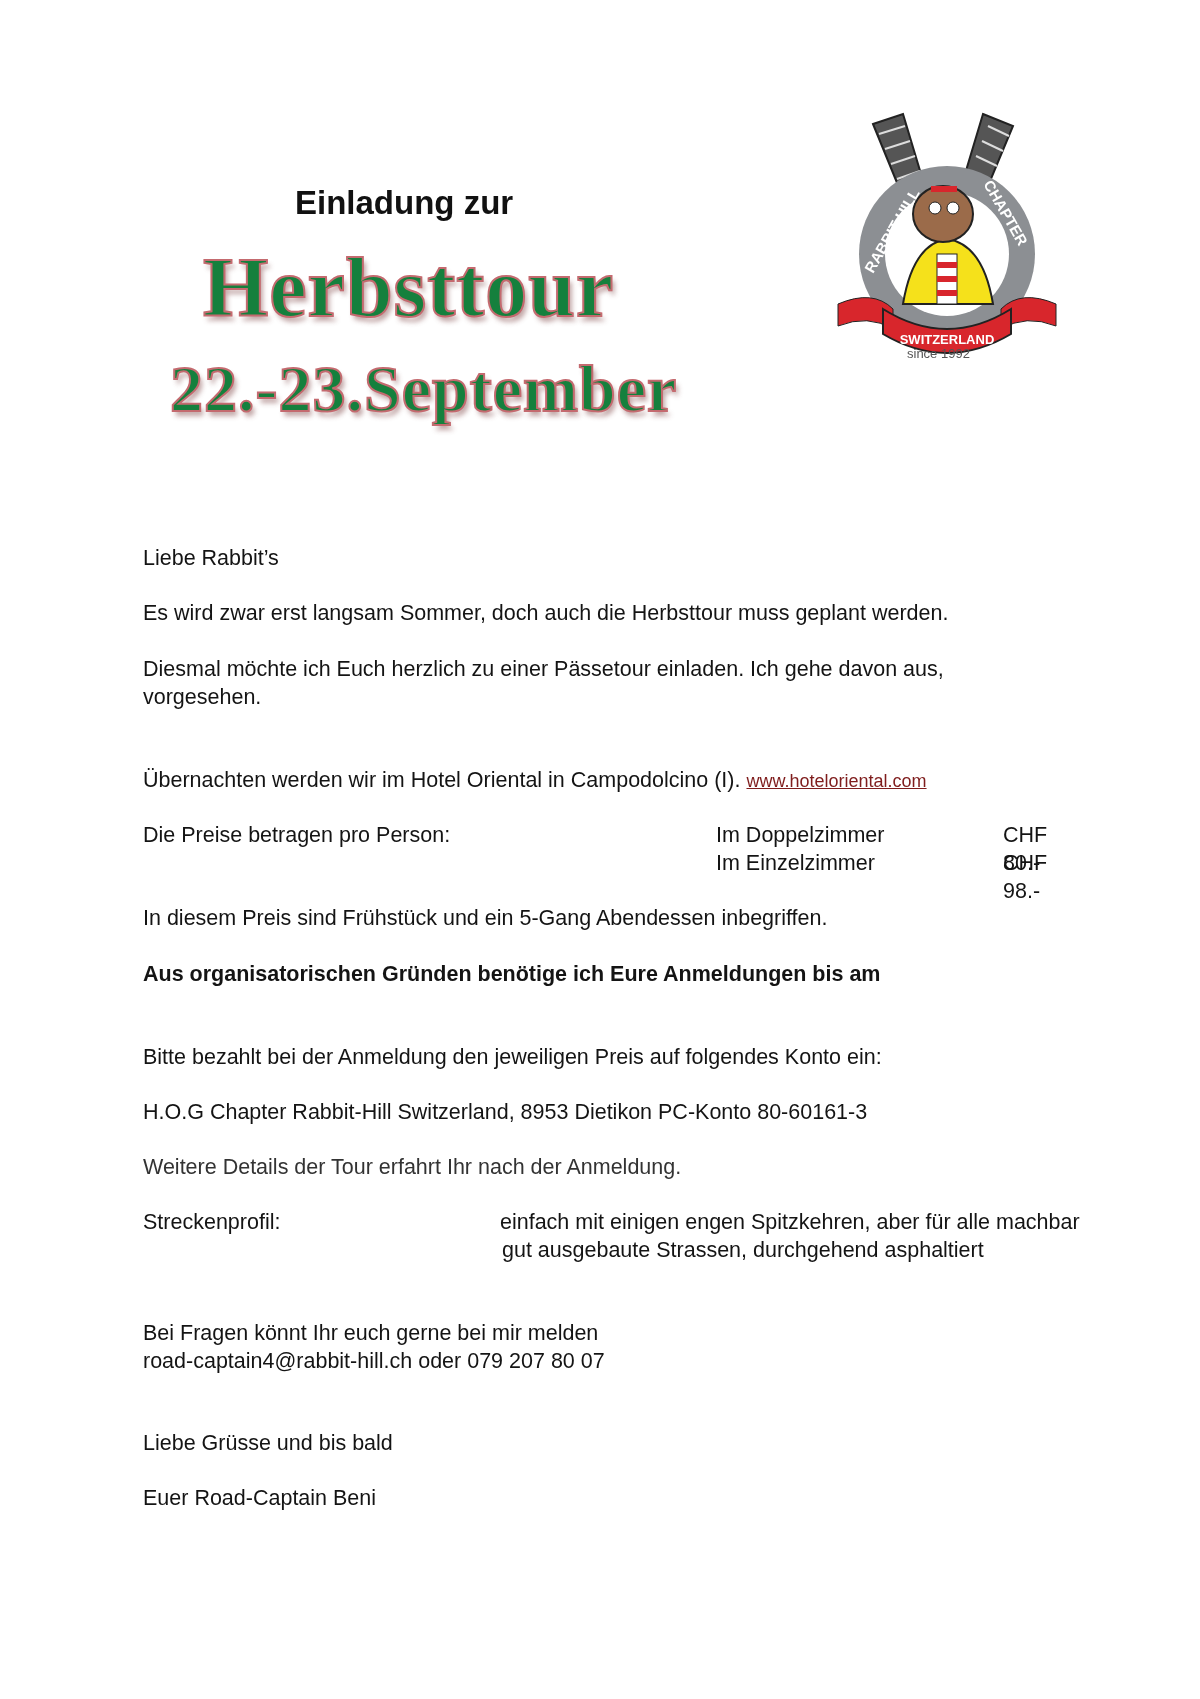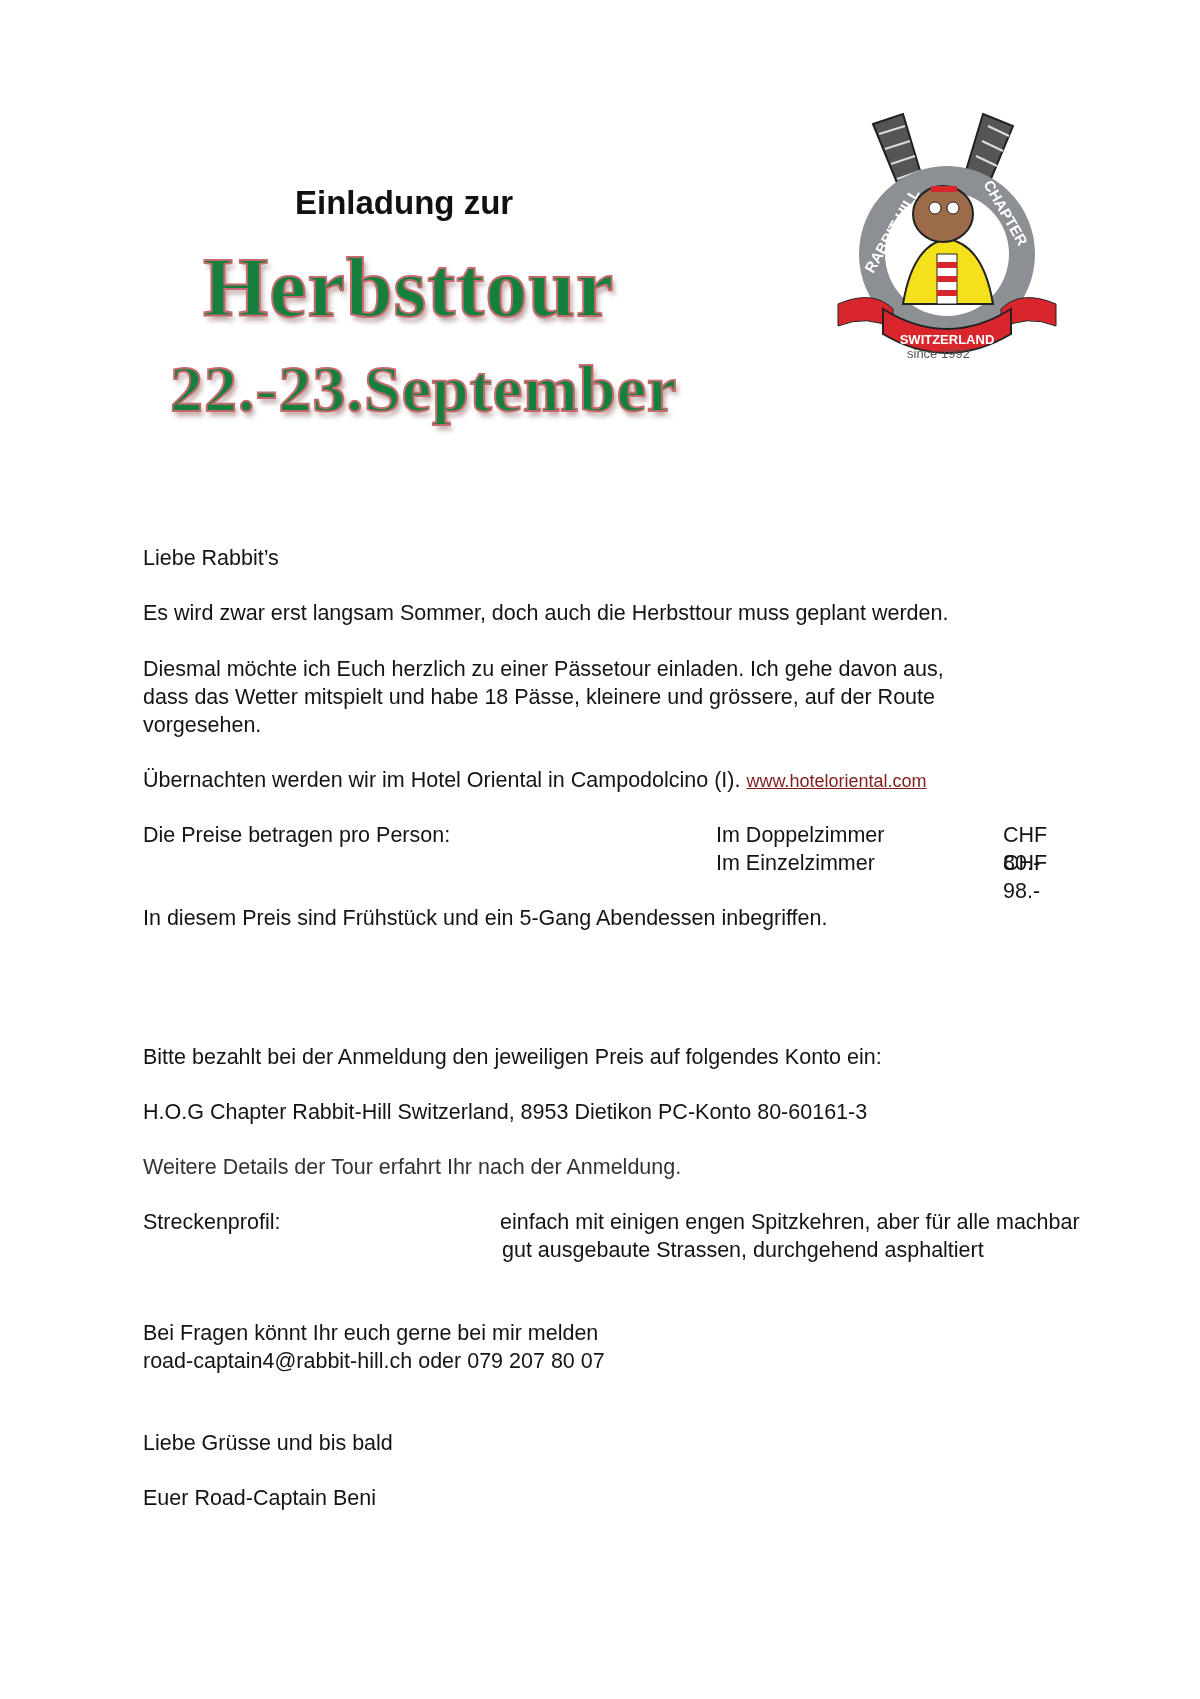--- a/index.html
+++ b/index.html
@@ -78,40 +78,40 @@
   </div>
   <div class="abs since">since 1992</div>
 
   <div class="body-text">
     <div class="p" style="top:544px;">Liebe Rabbit’s</div>
 
     <div class="p" style="top:599px;">Es wird zwar erst langsam Sommer, doch auch die Herbsttour muss geplant werden.</div>
 
     <div class="p" style="top:655px;">
       <div>Diesmal möchte ich Euch herzlich zu einer Pässetour einladen. Ich gehe davon aus,</div>
-      <div>dass das Wetter mitspielt und habe 18 Pässe, kleinere und grössere, auf der Route</div>
       <div>vorgesehen.</div>
     </div>
 
     <div class="p" style="top:766px;">
       <span>Übernachten werden wir im Hotel Oriental in Campodolcino (I).</span>
       <a class="link">www.hoteloriental.com</a>
     </div>
 
     <div class="p" style="top:821px; height:60px;">
       <span>Die Preise betragen pro Person:</span>
       <span class="col2" style="top:0;">Im Doppelzimmer</span>
       <span class="col3" style="top:0;">CHF 80.-</span>
       <span class="col2" style="top:28px;">Im Einzelzimmer</span>
       <span class="col3" style="top:28px;">CHF 98.-</span>
     </div>
 
     <div class="p" style="top:904px;">In diesem Preis sind Frühstück und ein 5-Gang Abendessen inbegriffen.</div>
 
     <div class="p bold" style="top:960px;">
+      <div>Aus organisatorischen Gründen benötige ich Eure Anmeldungen bis am</div>
     </div>
 
     <div class="p" style="top:1043px;">Bitte bezahlt bei der Anmeldung den jeweiligen Preis auf folgendes Konto ein:</div>
 
     <div class="p" style="top:1098px;">H.O.G Chapter Rabbit-Hill Switzerland, 8953 Dietikon PC-Konto 80-60161-3</div>
 
     <div class="p muted" style="top:1153px;">Weitere Details der Tour erfahrt Ihr nach der Anmeldung.</div>
 
     <div class="p" style="top:1208px; height:90px;">
       <span>Streckenprofil:</span>

